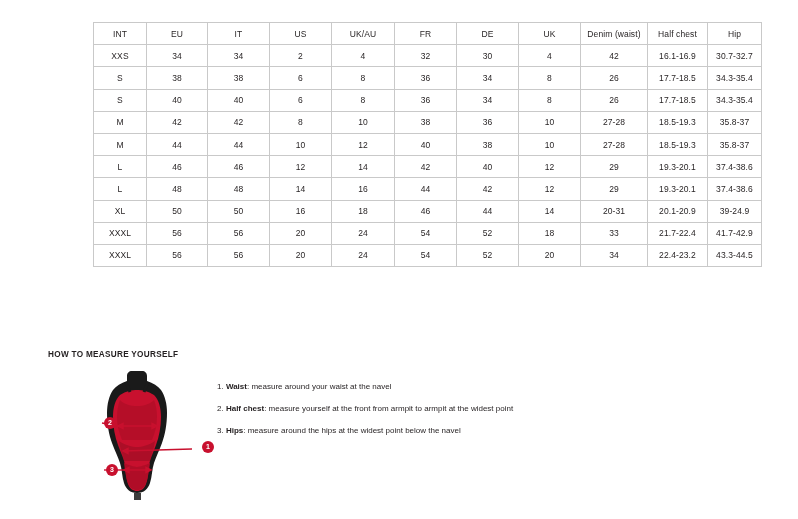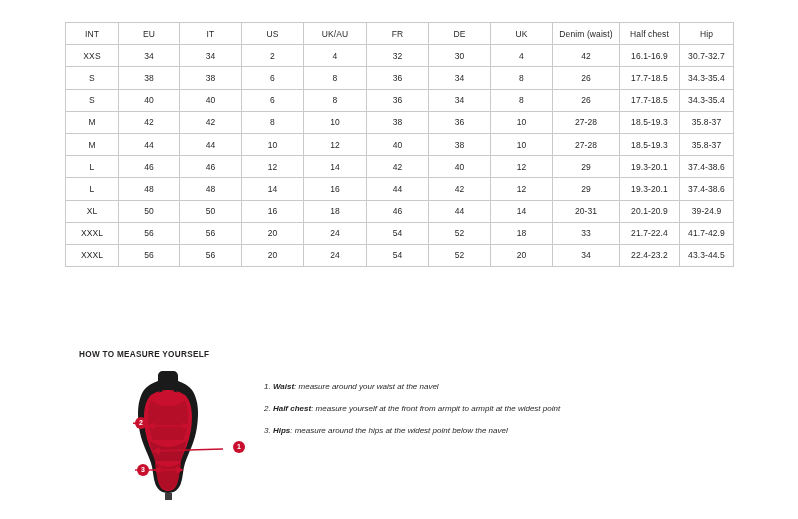--- a/index.html
+++ b/index.html
@@ -25,20 +25,21 @@
   .table-wrap {
     position: absolute;
     left: 65px;
     top: 22px;
     width: 668px;
   }
   table.size-table {
     border-collapse: collapse;
     width: 668px;
     table-layout: fixed;
+    margin-left: 28px;
   }
   table.size-table th,
   table.size-table td {
     border: 1px solid #c9c9c9;
     height: 21.2px;
     font-size: 8.5px;
     font-weight: normal;
     text-align: center;
     vertical-align: middle;
     padding: 0;
@@ -62,21 +63,21 @@
   col.c-hip   { width: 54px; }
 
   td.left-cell, th.left-cell {
     text-align: left;
     padding-left: 6px;
   }
 
   
   .measure-section {
     position: absolute;
-    left: 79px;
+    left: 48px;
     top: 350px;
     width: 700px;
   }
   .measure-title {
     font-size: 8.2px;
     font-weight: bold;
     letter-spacing: 0.3px;
     color: #231f20;
     margin-bottom: 10px;
   }
@@ -85,23 +86,22 @@
     display: flex;
     align-items: flex-start;
   }
   .figure-box {
     position: relative;
     width: 115px;
     height: 135px;
     margin-left: 32px;
   }
   .instructions {
-    margin-left: 38px;
+    margin-left: 22px;
     padding-top: 14px;
-    font-style: italic;
   }
   .instructions p {
     margin: 0 0 13px 0;
     font-size: 8px;
     line-height: 1.1;
     color: #231f20;
   }
   .instructions p b {
     font-weight: bold;
   }

